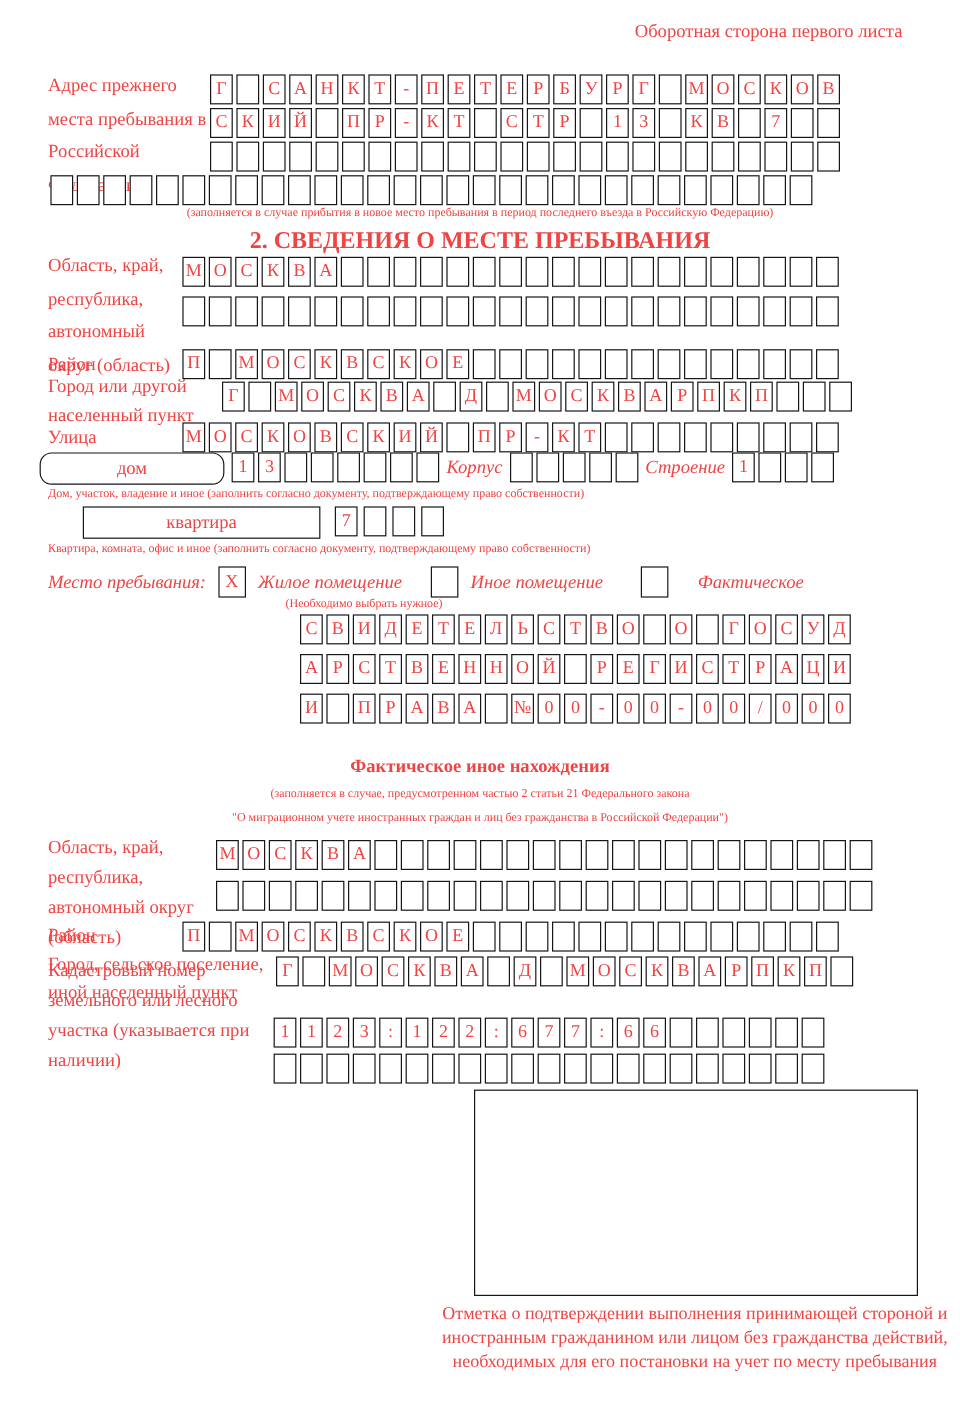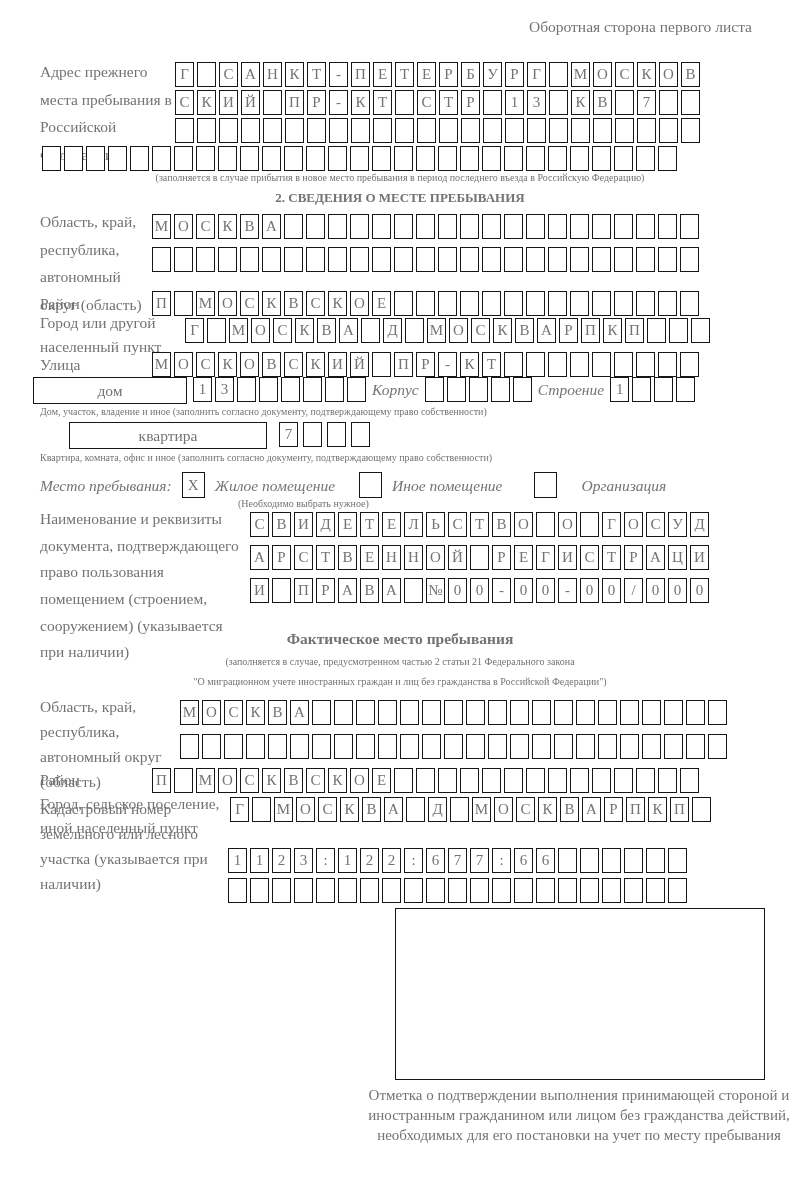--- a/index.html
+++ b/index.html
@@ -1,28 +1,28 @@
 <!DOCTYPE html>
 <html><head>
 <meta charset="utf-8">
 <style>
   html,body{margin:0;padding:0;background:#888;}
   .page{
     position:relative;
     width:800px;height:1180px;
     background:#ffffff;
     font-family:"Liberation Serif","DejaVu Serif",serif;
-    color:#737373;
+    color:#ef4444;
     overflow:hidden;
   }
   .abs{position:absolute;}
   .lbl{font-size:15.5px;line-height:1.78;}
   .note{font-size:10px;}
   .center{text-align:center;width:800px;left:0;}
-  .h2{font-weight:bold;font-size:13px;}
+  .h2{font-weight:bold;font-size:20px;}
   .h3{font-weight:bold;font-size:15.5px;}
   .boxrow{display:flex;gap:3px;}
   .cell{
     flex:0 0 auto;
     width:17px;height:23px;
     border:1.7px solid #161616;
     display:flex;align-items:center;justify-content:center;
     font-size:15px;line-height:1;
     background:#fff;
   }
@@ -301,21 +301,21 @@
       <span class="cell"></span>
       <span class="cell"></span>
       <span class="cell"></span>
       <span class="cell"></span>
       <span class="cell"></span>
       <span class="cell"></span>
       <span class="cell"></span>
     </div>
 
   <div class="abs hrow" style="left:33px;top:377px;gap:6px;">
-    <div class="widebox" style="width:152px;">
+    <div class="widebox" style="width:152px;border-radius:10px;">
         <span>дом</span>
       </div>
     <div class="boxrow">
         <span class="cell">1</span>
         <span class="cell">3</span>
         <span class="cell"></span>
         <span class="cell"></span>
         <span class="cell"></span>
         <span class="cell"></span>
         <span class="cell"></span>
@@ -352,25 +352,24 @@
   </div>
   <div class="abs note" style="left:40px;top:452px;">Квартира, комната, офис и иное (заполнить согласно документу, подтверждающему право собственности)</div>
 
   <div class="abs hrow" style="left:40px;top:472px;gap:10px;align-items:center;">
     <span class="inlinelbl">Место пребывания:</span>
     <span class="checkbox">X</span>
     <span class="inlinelbl">Жилое помещение</span>
     <span class="checkbox" style="margin-left:14px;"></span>
     <span class="inlinelbl">Иное помещение</span>
     <span class="checkbox" style="margin-left:22px;"></span>
-    <span class="inlinelbl" style="margin-left:14px;">Организация</span>
+    <span class="inlinelbl" style="margin-left:14px;">Фактическое</span>
   </div>
   <div class="abs note" style="left:238px;top:498px;">(Необходимо выбрать нужное)</div>
 
-  <div class="abs lbl" style="left:40px;top:506px;width:205px;line-height:1.72;">Наименование и реквизиты документа, подтверждающего право пользования помещением (строением, сооружением) (указывается при наличии)</div>
   <div class="abs boxrow" style="left:250px;top:512px;">
       <span class="cell">С</span>
       <span class="cell">В</span>
       <span class="cell">И</span>
       <span class="cell">Д</span>
       <span class="cell">Е</span>
       <span class="cell">Т</span>
       <span class="cell">Е</span>
       <span class="cell">Л</span>
       <span class="cell">Ь</span>
@@ -427,21 +426,21 @@
       <span class="cell">0</span>
       <span class="cell">-</span>
       <span class="cell">0</span>
       <span class="cell">0</span>
       <span class="cell">/</span>
       <span class="cell">0</span>
       <span class="cell">0</span>
       <span class="cell">0</span>
     </div>
 
-  <div class="abs h3 center" style="top:630px;">Фактическое место пребывания</div>
+  <div class="abs h3 center" style="top:630px;">Фактическое иное нахождения</div>
   <div class="abs note center" style="top:656px;">(заполняется в случае, предусмотренном частью 2 статьи 21 Федерального закона</div>
   <div class="abs note center" style="top:676px;">"О миграционном учете иностранных граждан и лиц без гражданства в Российской Федерации")</div>
 
   <div class="abs lbl" style="left:40px;top:694px;width:135px;line-height:1.62;">Область, край, республика, автономный округ (область)</div>
   <div class="abs boxrow" style="left:180px;top:700px;">
       <span class="cell">М</span>
       <span class="cell">О</span>
       <span class="cell">С</span>
       <span class="cell">К</span>
       <span class="cell">В</span>

